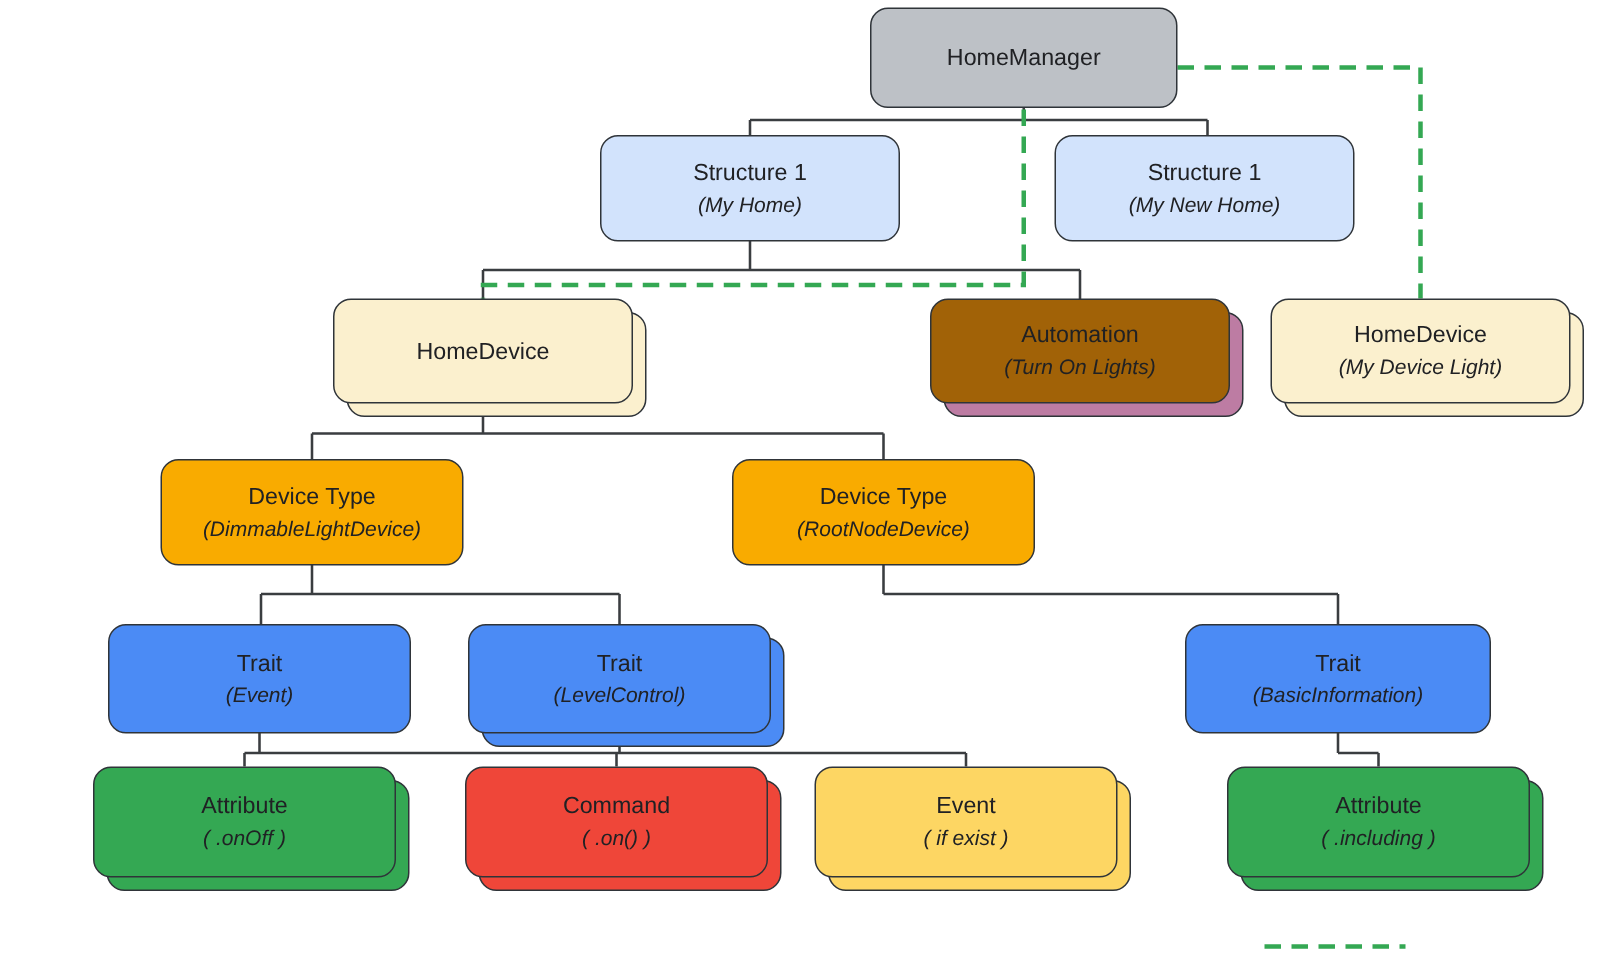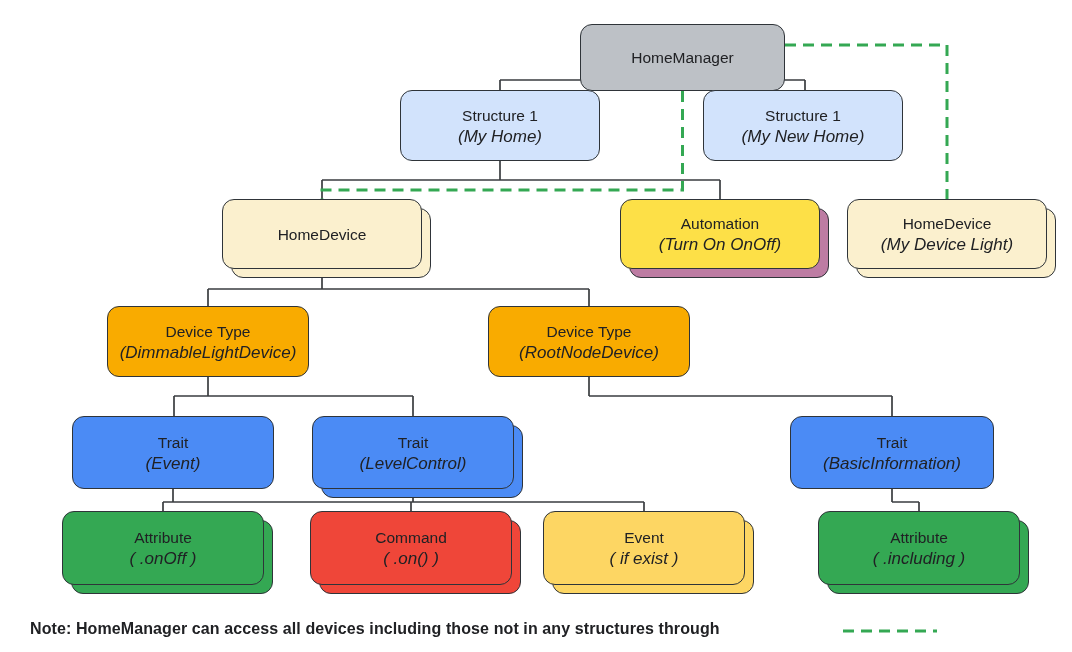--- a/index.html
+++ b/index.html
@@ -10,21 +10,21 @@
   .wires{position:absolute;left:0;top:0;z-index:0;}
   .node{position:absolute;z-index:1;}
   .card{
     position:absolute;left:0;top:0;width:100%;height:100%;
     border:1.6px solid #2f3439;border-radius:12px;box-sizing:border-box;
     display:flex;flex-direction:column;align-items:center;justify-content:center;
     text-align:center;
   }
   .card.shadow{left:9px;top:9px;}
   .title{font-size:15.5px;font-weight:500;line-height:21px;color:#202124;}
-  .subtitle{font-size:17px;font-style:italic;font-weight:400;line-height:21px;color:#202124;}
+  .subtitle{font-size:14px;font-style:italic;font-weight:400;line-height:21px;color:#202124;}
   .subtitle:empty{display:none;}
   .note{
     position:absolute;left:30px;top:620px;z-index:1;
     font-size:16px;font-weight:700;color:#202124;letter-spacing:0.1px;
   }
 </style>
 </head>
 <body>
 
 <div class="canvas">
@@ -36,21 +36,21 @@
              M208 376 V396 M174 396 H413 M174 396 V416 M413 396 V416
              M589 376 V396 M589 396 H892 M892 396 V416
              M173 488 V502 M413 488 V502 M163 502 H644 M163 502 V511
              M411 502 V511 M644 502 V511
              M892 488 V502 M892 502 H919 M919 502 V511" stroke="#3A3D40"></path>
     <path fill="none" stroke-width="3" stroke-dasharray="11 7" d="M682.5 73 V190 H322 V199 M785 45 H947 V199" stroke="#34A853"></path>
     <path fill="none" stroke-width="3" stroke-dasharray="11 7" d="M843 631 H937" stroke="#34A853"></path>
   </svg>
 
   <div class="node" style="left:580px;top:5px;width:205px;height:67px">
-    <div class="card" style="background: rgb(189, 193, 198); margin-top: 19px;">
+    <div class="card" style="background: rgb(189, 193, 198);">
       <div class="title">HomeManager</div>
 
     </div>
   </div>
 
   <div class="node" style="left:400px;top:90px;width:200px;height:71px">
     <div class="card" style="background: rgb(210, 227, 252);">
       <div class="title">Structure 1</div>
       <div class="subtitle">(My Home)</div>
     </div>
@@ -65,23 +65,23 @@
 
   <div class="node" style="left:222px;top:199px;width:200px;height:70px">
     <div class="card shadow" style="background: rgb(251, 240, 206);"></div>
     <div class="card" style="background: rgb(251, 240, 206);">
       <div class="title">HomeDevice</div>
     </div>
   </div>
 
   <div class="node" style="left:620px;top:199px;width:200px;height:70px">
     <div class="card shadow" style="background: rgb(189, 124, 163);"></div>
-    <div class="card" style="background: #fde047;">
+    <div class="card" style="background: #a16207;">
       <div class="title">Automation</div>
-      <div class="subtitle">(Turn On OnOff)</div>
+      <div class="subtitle">(Turn On Lights)</div>
     </div>
   </div>
 
   <div class="node" style="left:847px;top:199px;width:200px;height:70px">
     <div class="card shadow" style="background: rgb(251, 240, 206);"></div>
     <div class="card" style="background: rgb(251, 240, 206);">
       <div class="title">HomeDevice</div>
       <div class="subtitle">(My Device Light)</div>
     </div>
   </div>
@@ -147,15 +147,14 @@
   </div>
 
   <div class="node" style="left:818px;top:511px;width:202px;height:74px">
     <div class="card shadow" style="background: rgb(52, 168, 83);"></div>
     <div class="card" style="background: rgb(52, 168, 83);">
       <div class="title">Attribute</div>
       <div class="subtitle">( .including )</div>
     </div>
   </div>
 
-  <div class="note">Note: HomeManager can access all devices including those not in any structures through</div>
 
 </div>
 
 </body></html>

